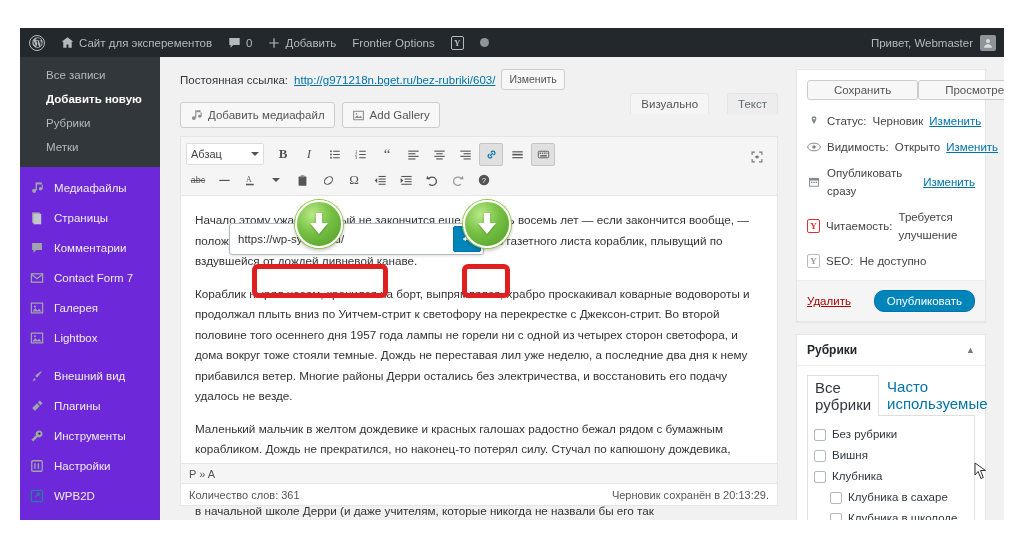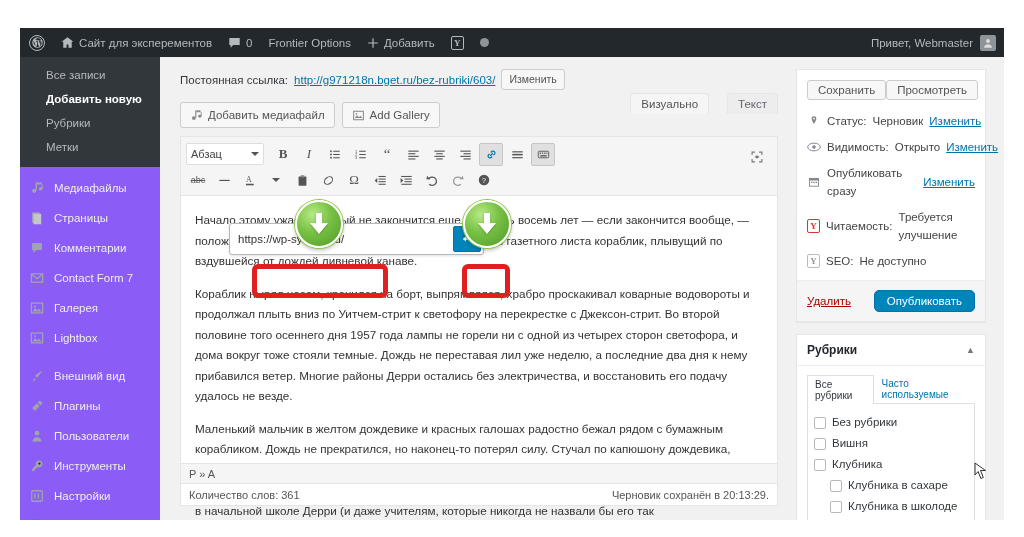--- a/index.html
+++ b/index.html
@@ -41,21 +41,21 @@
     font-size:11px; color:#b4b9be; font-family:"Liberation Serif",serif; line-height:1;
   }
   .ico { display:inline-block; fill:#b4b9be; vertical-align:middle; }
   .avatar-sq {
     width:16px;height:16px;background:#8f949a;border-radius:2px;
     display:flex;align-items:center;justify-content:center;
   }
   
   .adminmenu {
     position:absolute; left:0; top:29px; width: 140px; height: 463px;
-    background:#8b5cf6;
+    background:#6d28d9;
     font-size: 11.5px;
   }
   .submenu { padding: 6px 0 8px 0; background:#32373c;}
   .submenu a {
     display:block; padding: 4px 0 4px 26px; color:#b4b9be; text-decoration:none;
     line-height: 16px;
   }
   .submenu a.current { color:#fff; font-weight:bold; }
   .menu-sep { height: 6px; }
   .menu-item {
@@ -171,45 +171,45 @@
     background:#fff; border:1px solid #e5e5e5; margin-bottom:12px;
     box-shadow: 0 1px 1px rgba(0,0,0,.04);
   }
   .pb-head {
     display:flex;align-items:center;justify-content:space-between;
     padding:8px 10px; border-bottom:1px solid #eee; font-size:12px; font-weight:bold; color:#23282d;
   }
   .toggle-arrow { color:#72777c; font-size:9px; }
   .submit-top { display:flex; justify-content:space-between; padding:10px 10px 8px 10px; }
   .btn-grey {
-    font-size:11.5px; padding:3px 10px; background:#f7f7f7;
+    font-size:11.5px; padding:3px 26px; background:#f7f7f7;
     border:1px solid #ccc; border-radius:3px; color:#555;
   }
   .misc-row {
     display:flex; align-items:center; gap:6px;
     padding: 4px 10px; font-size:11.5px; color:#444; line-height:18px;
   }
   .misc-row a { color:#0073aa; }
   .misc-row b { font-weight:normal; }
   .mini-ico { width:14px; height:14px; flex:0 0 14px; display:flex;align-items:center;justify-content:center; }
   .yoast-badge {
     width:13px;height:14px;flex:0 0 13px;
     display:flex;align-items:center;justify-content:center;
     font-size:9px; font-weight:bold; font-family:"Liberation Serif",serif;
   }
   .major-actions {
     display:flex; align-items:center; justify-content:space-between;
     padding: 9px 10px; background:#f5f5f5; border-top:1px solid #eee;
   }
   .btn-primary {
     background:#0085ba; border:1px solid #0073aa; color:#fff;
-    font-size:11.5px; padding:4px 12px; border-radius:5px;
+    font-size:11.5px; padding:4px 12px; border-radius:10px;
   }
   .del-link { color:#a00; font-size:11.5px; text-decoration:underline; }
-  .cat-tabs { display:flex; padding: 8px 10px 0 10px; font-size:10px; gap:0; }
+  .cat-tabs { display:flex; padding: 8px 10px 0 10px; font-size:15px; gap:0; }
   .cat-tab { padding:3px 7px; color:#0073aa; border:1px solid transparent; border-bottom:none;}
   .cat-tab.active { background:#fff; border-color:#dfdfdf; color:#32373c; position:relative; top:1px;}
   .cat-list {
     margin: 0 10px 8px 10px; border:1px solid #dfdfdf; height: 118px;
     padding: 8px 6px; font-size:11.5px; color:#32373c;
   }
   .cat-item { display:flex; align-items:center; gap:6px; padding: 2px 0; line-height:17px;}
   .cat-item.child { padding-left: 16px; }
   .cbx { width:12px;height:12px;border:1px solid #b4b9be;background:#fff;border-radius:2px;flex:0 0 12px; }
   .cursor {
@@ -237,27 +237,27 @@
         </svg>
       <span>Сайт для эксперементов</span>
     </div>
     <div class="ab-item">
       <svg class="ico" width="13" height="13" viewBox="0 0 20 20">
           <path fill="#b4b9be" d="M2 3h16v11H8l-4 4v-4H2z"></path>
         </svg>
       <span>0</span>
     </div>
     <div class="ab-item">
-      <span>Frontier Options</span>
-    </div>
-    <div class="ab-item">
       <svg class="ico" width="12" height="12" viewBox="0 0 20 20">
           <path fill="#b4b9be" d="M9 2h2v7h7v2h-7v7H9v-7H2V9h7z"></path>
         </svg>
       <span>Добавить</span>
+    </div>
+    <div class="ab-item">
+      <span>Frontier Options</span>
     </div>
     <div class="ab-item">
       <span class="yoast-badge" style="color:#b4b9be;border:1px solid #b4b9be;border-radius:2px;">Y</span>
     </div>
     <div class="ab-item">
       <span style="width:9px;height:9px;border-radius:50%;background:#8f949a;display:block;"></span>
     </div>
     <div class="ab-right">
       <span>Привет, Webmaster</span>
       <span class="avatar-sq">
@@ -347,29 +347,20 @@
         </span>
       <span class="mi-label">Внешний вид</span>
     </div>
     <div class="menu-item">
       <span class="mi-ico">
           <svg width="14" height="14" viewBox="0 0 20 20">
             <path fill="#a0a5aa" d="M14 2l4 4-3 3-4-4zM10 6l4 4-7 7-4-4z"></path>
           </svg>
         </span>
       <span class="mi-label">Плагины</span>
-    </div>
-    <div class="menu-item">
-      <span class="mi-ico">
-          <svg width="14" height="14" viewBox="0 0 20 20">
-            <circle cx="10" cy="6" r="3.4" fill="#a0a5aa"></circle>
-            <path fill="#a0a5aa" d="M3.5 18c0-3.7 2.9-6.3 6.5-6.3s6.5 2.6 6.5 6.3z"></path>
-          </svg>
-        </span>
-      <span class="mi-label">Пользователи</span>
     </div>
     <div class="menu-item">
       <span class="mi-ico">
           <svg width="14" height="14" viewBox="0 0 20 20">
             <path fill="#a0a5aa" d="M13 2a5 5 0 0 0-4.6 7L2 15.4 4.6 18l6.4-6.4A5 5 0 1 0 13 2z"></path>
             <circle cx="13.5" cy="6.5" r="1.6" fill="#23282d"></circle>
           </svg>
         </span>
       <span class="mi-label">Инструменты</span>
     </div>

